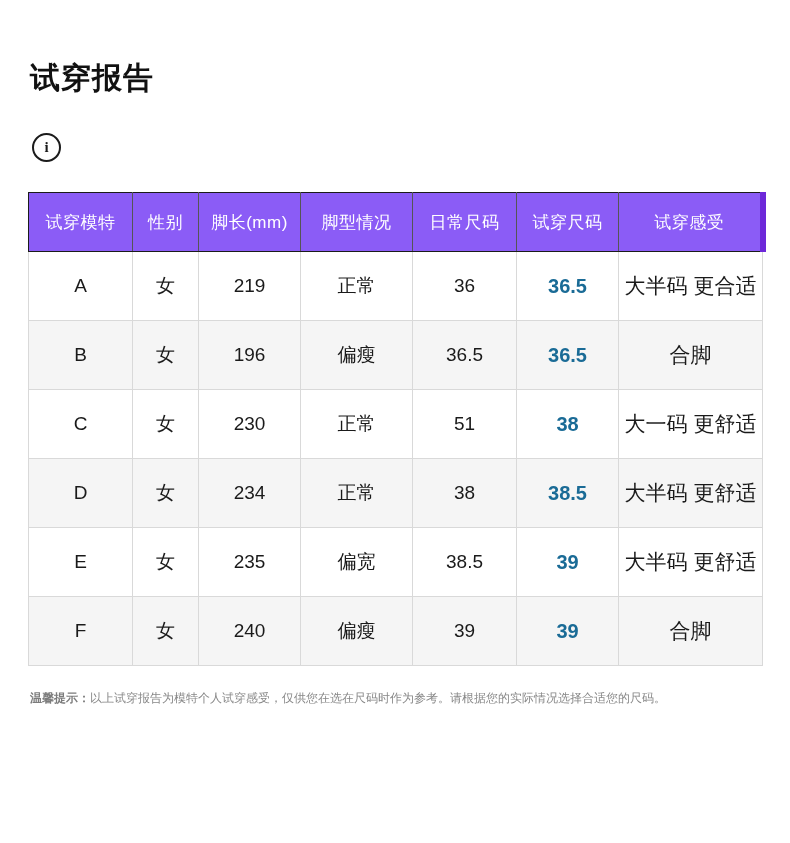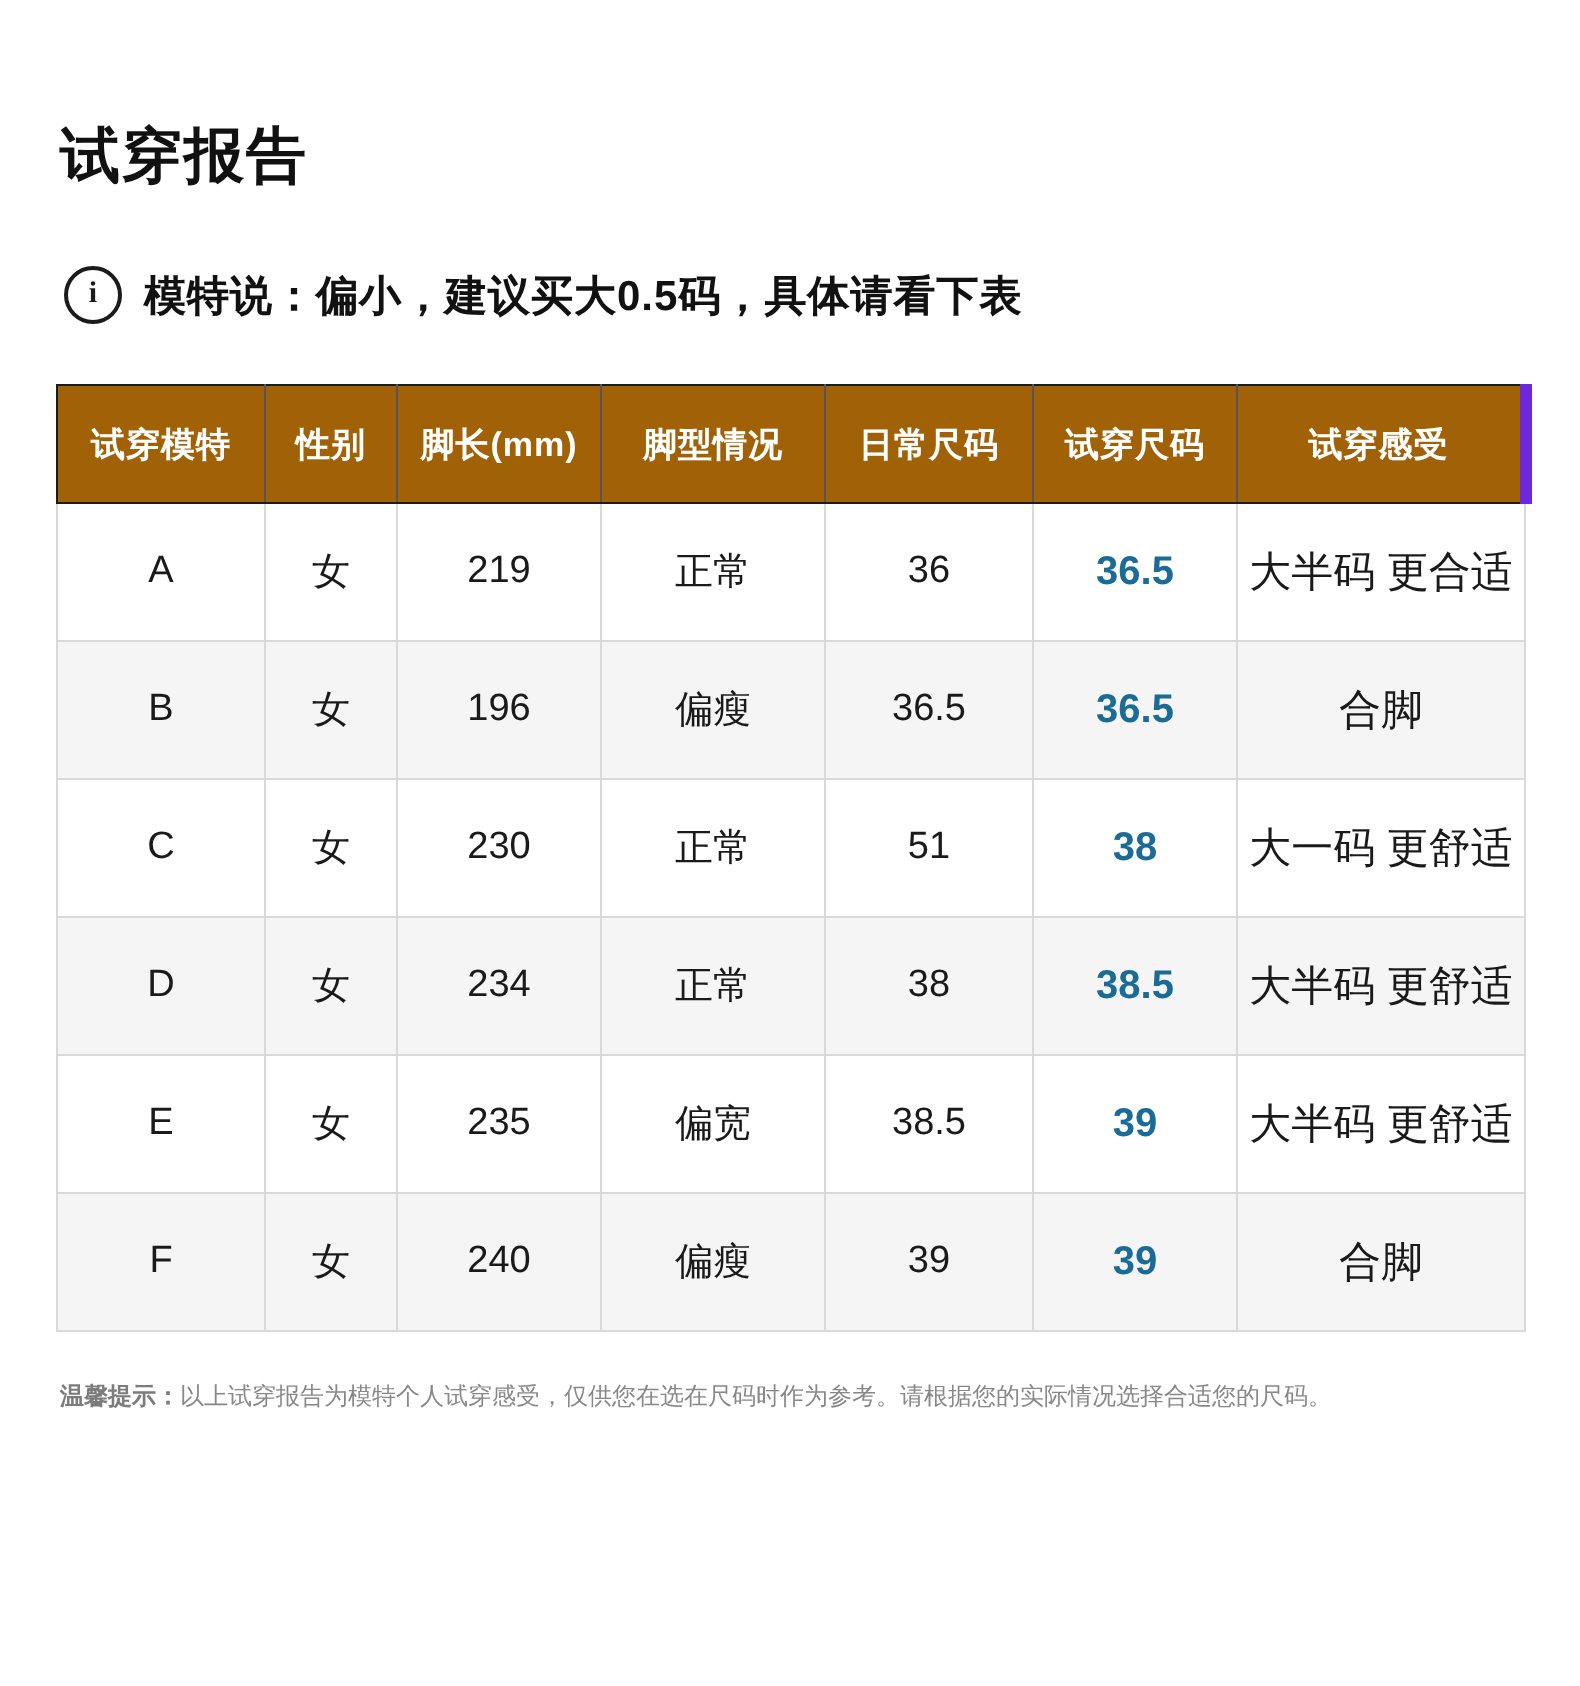--- a/index.html
+++ b/index.html
@@ -64,24 +64,24 @@
     width: 734px;
     table-layout: fixed;
   }
   table.report th,
   table.report td {
     border: 1px solid #d9d9d9;
     text-align: center;
     vertical-align: middle;
   }
   table.report thead th {
-    background: #a16207;
+    background: #8b5cf6;
     color: #ffffff;
     font-size: 17px;
-    font-weight: bold;
+    font-weight: normal;
     height: 56px;
     border: 1px solid #1b1b1b;
     border-right: 1px solid #555555;
     letter-spacing: 0.5px;
   }
   table.report thead th:last-child {
     border-right: 6px solid #6d28d9;
   }
   table.report tbody td {
     height: 66px;
@@ -124,21 +124,20 @@
 </style>
 </head>
 <body>
 
 <div class="page">
 
   <h1 class="title">试穿报告</h1>
 
   <div class="notice">
     <span class="info-icon">i</span>
-    <span class="notice-text">模特说：偏小，建议买大0.5码，具体请看下表</span>
   </div>
 
   <table class="report">
     <colgroup>
       <col class="c0">
         <col class="c1">
         <col class="c2">
         <col class="c3">
         <col class="c4">
         <col class="c5">

